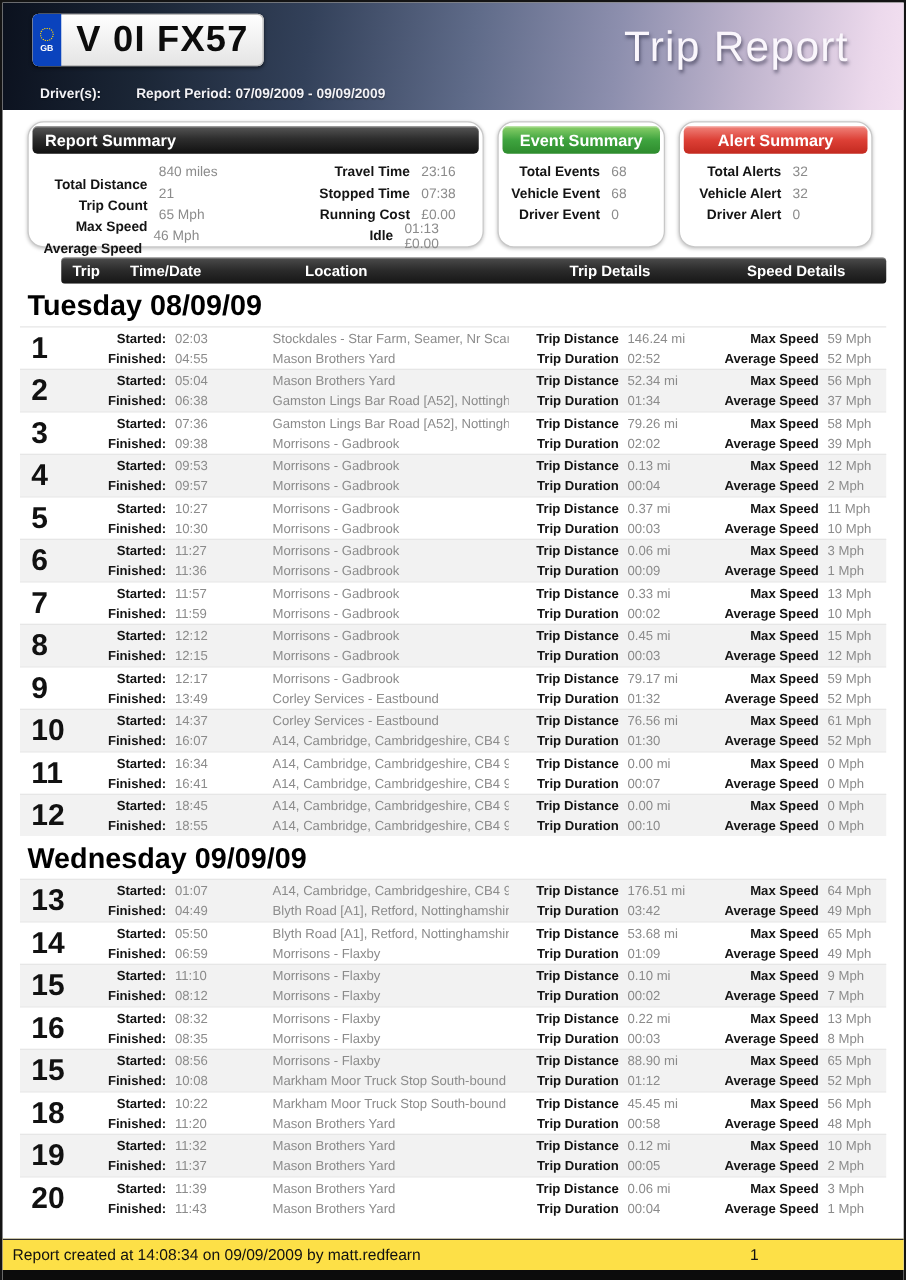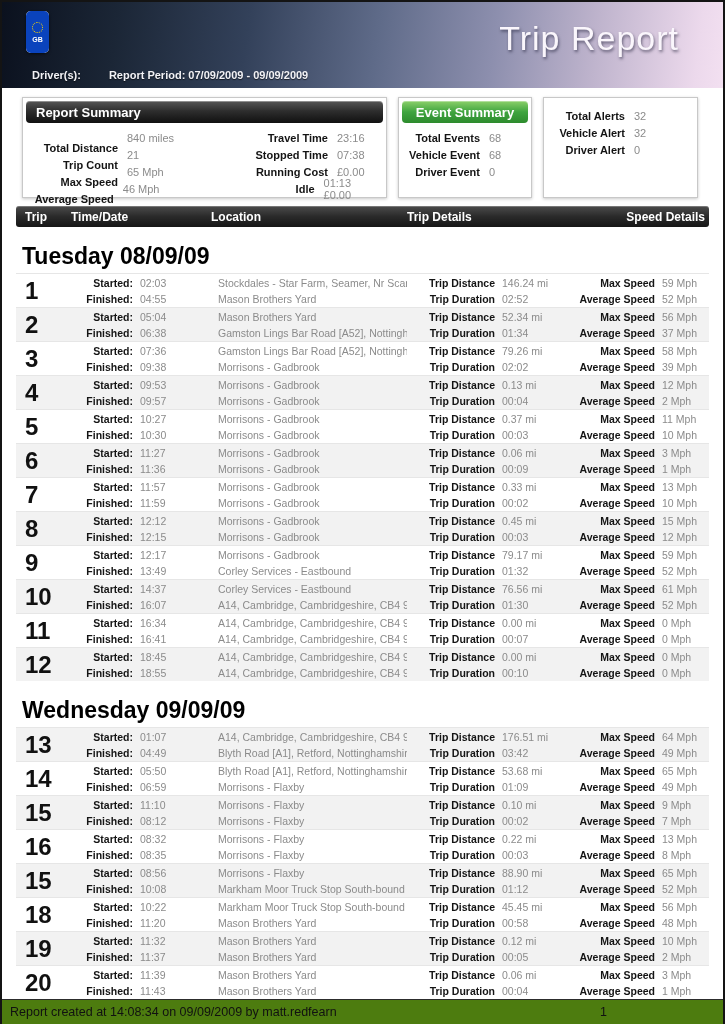--- a/index.html
+++ b/index.html
@@ -33,21 +33,21 @@
     position:absolute; right:44px; top:17px; font-size:34px; font-weight:normal;
     color:#faf6fc; text-shadow:1px 2px 3px rgba(25,25,50,.55); letter-spacing:1px;
   }
   .banner-meta{
     position:absolute; left:30px; bottom:7px; display:flex; gap:28px;
     color:#f2f2f6; font-size:11px; font-weight:bold; text-shadow:0 1px 1px rgba(0,0,0,.6);
   }
   
   .summaries{ display:flex; gap:11px; padding:9px 14px 4px 20px; }
   .sumbox{
-    border:1px solid #c8c8c8; border-radius:0; background:#fff; height:101px;
+    border:1px solid #c8c8c8; border-radius:13px; background:#fff; height:101px;
     box-shadow:0 1px 3px rgba(0,0,0,.22); padding:3px;
   }
   .sumbox.report{ width:365px; }
   .sumbox.event{ width:134px; }
   .sumbox.alert{ width:155px; }
   .sumhead{
     height:22px; border-radius:4px; color:#fff; font-size:13px; font-weight:bold;
     display:flex; align-items:center; box-shadow:inset 0 1px 0 rgba(255,255,255,.35);
   }
   .sumhead.dark{ background:linear-gradient(#565656,#2e2e2e 45%,#101010); padding-left:10px; }
@@ -60,59 +60,61 @@
   .report .srow .sl.c1{ width:92px;margin-top:20px; }
   .report .srow .sv.c1{ width:118px; }
   .report .srow .sl.c2{ width:92px; }
   .event .srow .sl, .alert .srow .sl{ width:78px; }
   
   .trips{ flex:1; padding:4px 14px 0 14px; }
   .thead{
     height:21px; border-radius:3px; background:linear-gradient(#4c4c4c,#2a2a2a 50%,#161616);
     color:#fff; font-size:12px; font-weight:bold; display:flex; align-items:center;
     box-shadow:inset 0 1px 0 rgba(255,255,255,.25);
+    margin-left:33px;
   }
   .c-num{ width:55px; padding-left:9px; }
   .c-time{ width:140px; }
   .c-loc{ flex:1; min-width:0; }
   .c-trip{ width:162px; }
   .c-speed{ width:140px; }
-  .thead .c-trip{ }
-  .thead .c-speed{ text-align:right; padding-right:4px; }
-  .day-header{ font-size:23px; font-weight:bold; color:#000; padding:16px 0 3px 6px; background:#fff; }
+  .thead .c-trip{ text-align:center; }
+  .thead .c-speed{ text-align:center; padding-right:4px; }
+  .day-header{ font-size:23px; font-weight:bold; color:#000; padding:4px 0 3px 6px; background:#fff; }
   .trip-row{ display:flex; align-items:center; min-height:34px; border-top:1px solid #e6e6e6; background:#fff; }
   .trip-row.alt{ background:#f2f2f2; }
   .trip-row .c-num{ font-size:24px; font-weight:bold; color:#111; }
   .line{ display:flex; height:16px; align-items:center; font-size:10.5px; white-space:nowrap; }
   .lbl{ font-weight:bold; color:#141414; text-align:right; }
   .val{ color:#8b8b8b; padding-left:7px; }
   .c-time .lbl{ width:62px; }
   .c-loc .line{ overflow:hidden; }
   .c-trip .lbl{ width:88px; }
   .c-trip .val{ width:66px; }
   .c-speed .lbl{ width:86px; }
   
   .footer{
     flex:0 0 25px; border-top:1px solid #2c2c2c; display:flex; align-items:center;
-    font-size:12.5px; color:#111; padding-left:8px; position:relative; background:#4d7c0f;
+    font-size:12.5px; color:#111; padding-left:8px; position:relative; background:#fde047;
   }
   .pagenum{ position:absolute; left:598px; }
   .bottom-bar{ flex:0 0 8px; background:#0c0c0c; }
 </style>
 </head>
 <body>
 
 <div class="page">
 
   <header class="banner">
     <div class="plate">
       <div class="plate-euro">
         <div class="stars"></div>
         <span class="gb">GB</span>
       </div>
+      <span class="plate-text">V 0I FX57</span>
     </div>
     <h1 class="banner-title">Trip Report</h1>
     <div class="banner-meta">
       <span>Driver(s):</span>
       <span>Report Period: 07/09/2009 - 09/09/2009</span>
     </div>
   </header>
 
   <section class="summaries">
     <div class="sumbox report">
@@ -157,20 +159,21 @@
           <span class="sv">68</span>
         </div>
         <div class="srow">
           <span class="sl">Driver Event</span>
           <span class="sv">0</span>
         </div>
       </div>
     </div>
 
     <div class="sumbox alert">
+      <div class="sumhead red">Alert Summary</div>
       <div class="sumrows">
         <div class="srow">
           <span class="sl">Total Alerts</span>
           <span class="sv">32</span>
         </div>
         <div class="srow">
           <span class="sl">Vehicle Alert</span>
           <span class="sv">32</span>
         </div>
         <div class="srow">

